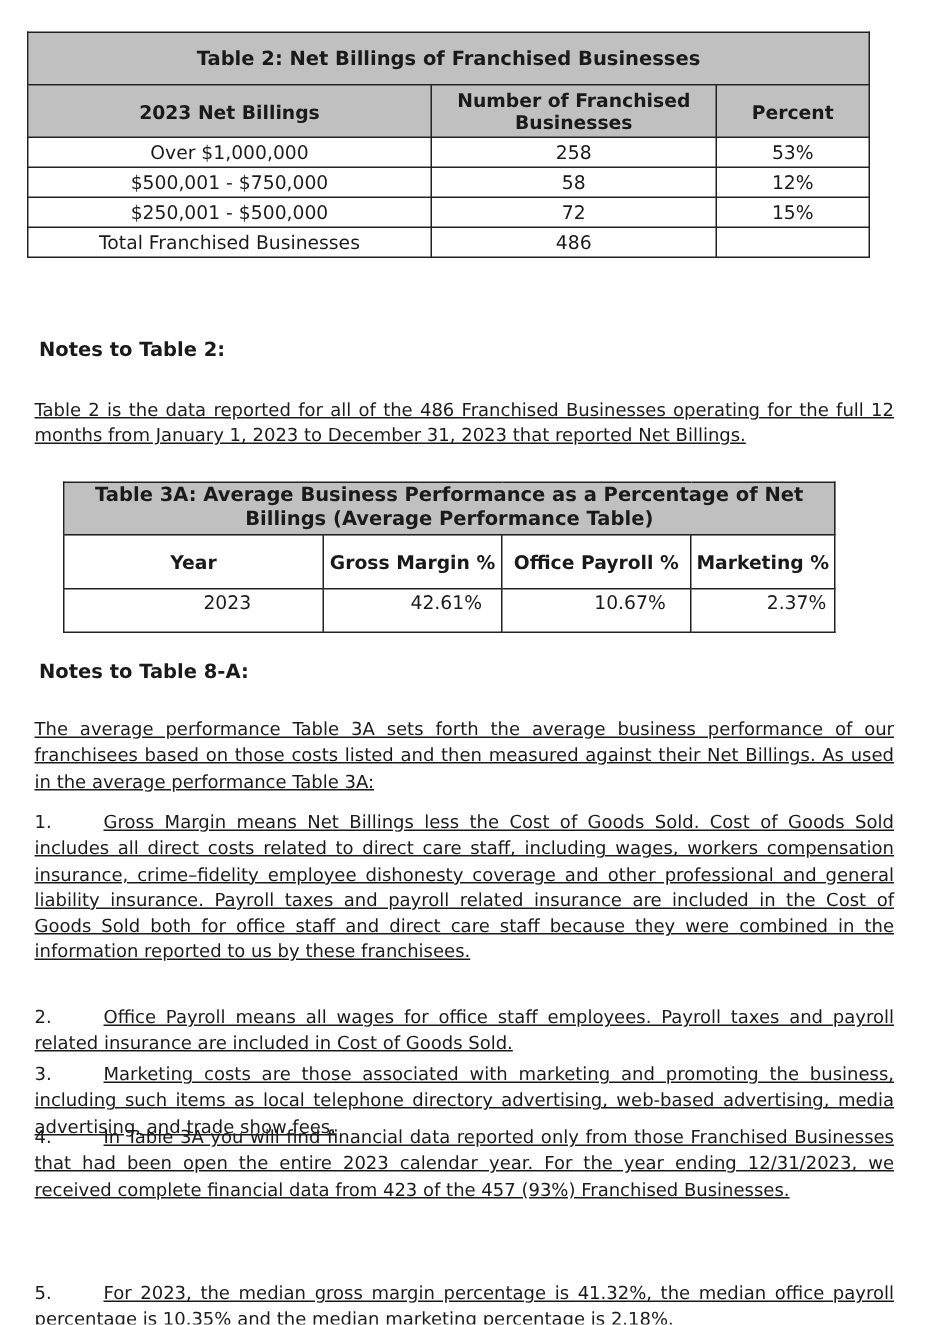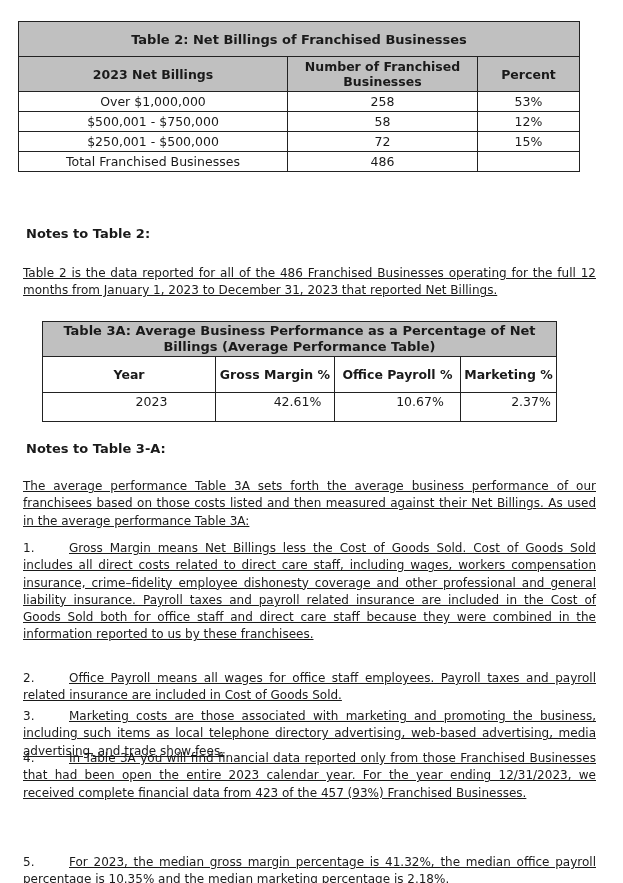--- a/index.html
+++ b/index.html
@@ -74,20 +74,20 @@
   </tr>
   <tr class="row">
     <td>2023</td>
     <td>42.61%</td>
     <td>10.67%</td>
     <td>2.37%</td>
   </tr>
 </tbody>
   </table>
 
-<div class="heading" style="top:441px">Notes to Table 3-A:</div>
+<div class="heading" style="top:441px">Notes to Table 8-A:</div>
 <p class="para" style="top:466px">The average performance Table 3A sets forth the average business performance of our franchisees based on those costs listed and then measured against their Net Billings. As used in the average performance Table 3A:</p>
 
 <p class="para" style="top:528px"><span class="num">1.</span><span>Gross Margin means Net Billings less the Cost of Goods Sold. Cost of Goods Sold includes all direct costs related to direct care staff, including wages, workers compensation insurance, crime–fidelity employee dishonesty coverage and other professional and general liability insurance. Payroll taxes and payroll related insurance are included in the Cost of Goods Sold both for office staff and direct care staff because they were combined in the information reported to us by these franchisees.</span></p>
 <p class="para" style="top:658px"><span class="num">2.</span><span>Office Payroll means all wages for office staff employees.  Payroll taxes and payroll related insurance are included in Cost of Goods Sold.</span></p>
 <p class="para" style="top:696px"><span class="num">3.</span><span>Marketing costs are those associated with marketing and promoting the business, including such items as local telephone directory advertising, web-based advertising, media advertising, and trade show fees.</span></p>
 <p class="para" style="top:738px"><span class="num">4.</span><span>In Table 3A you will find financial data reported only from those Franchised Businesses that had been open the entire 2023 calendar year.  For the year ending 12/31/2023, we received complete financial data from 423 of the 457 (93%) Franchised Businesses.</span></p>
 <p class="para" style="top:842px"><span class="num">5.</span><span>For 2023, the median gross margin percentage is 41.32%, the median office payroll percentage is 10.35% and the median marketing percentage is 2.18%.</span></p>
 
 </body></html>

